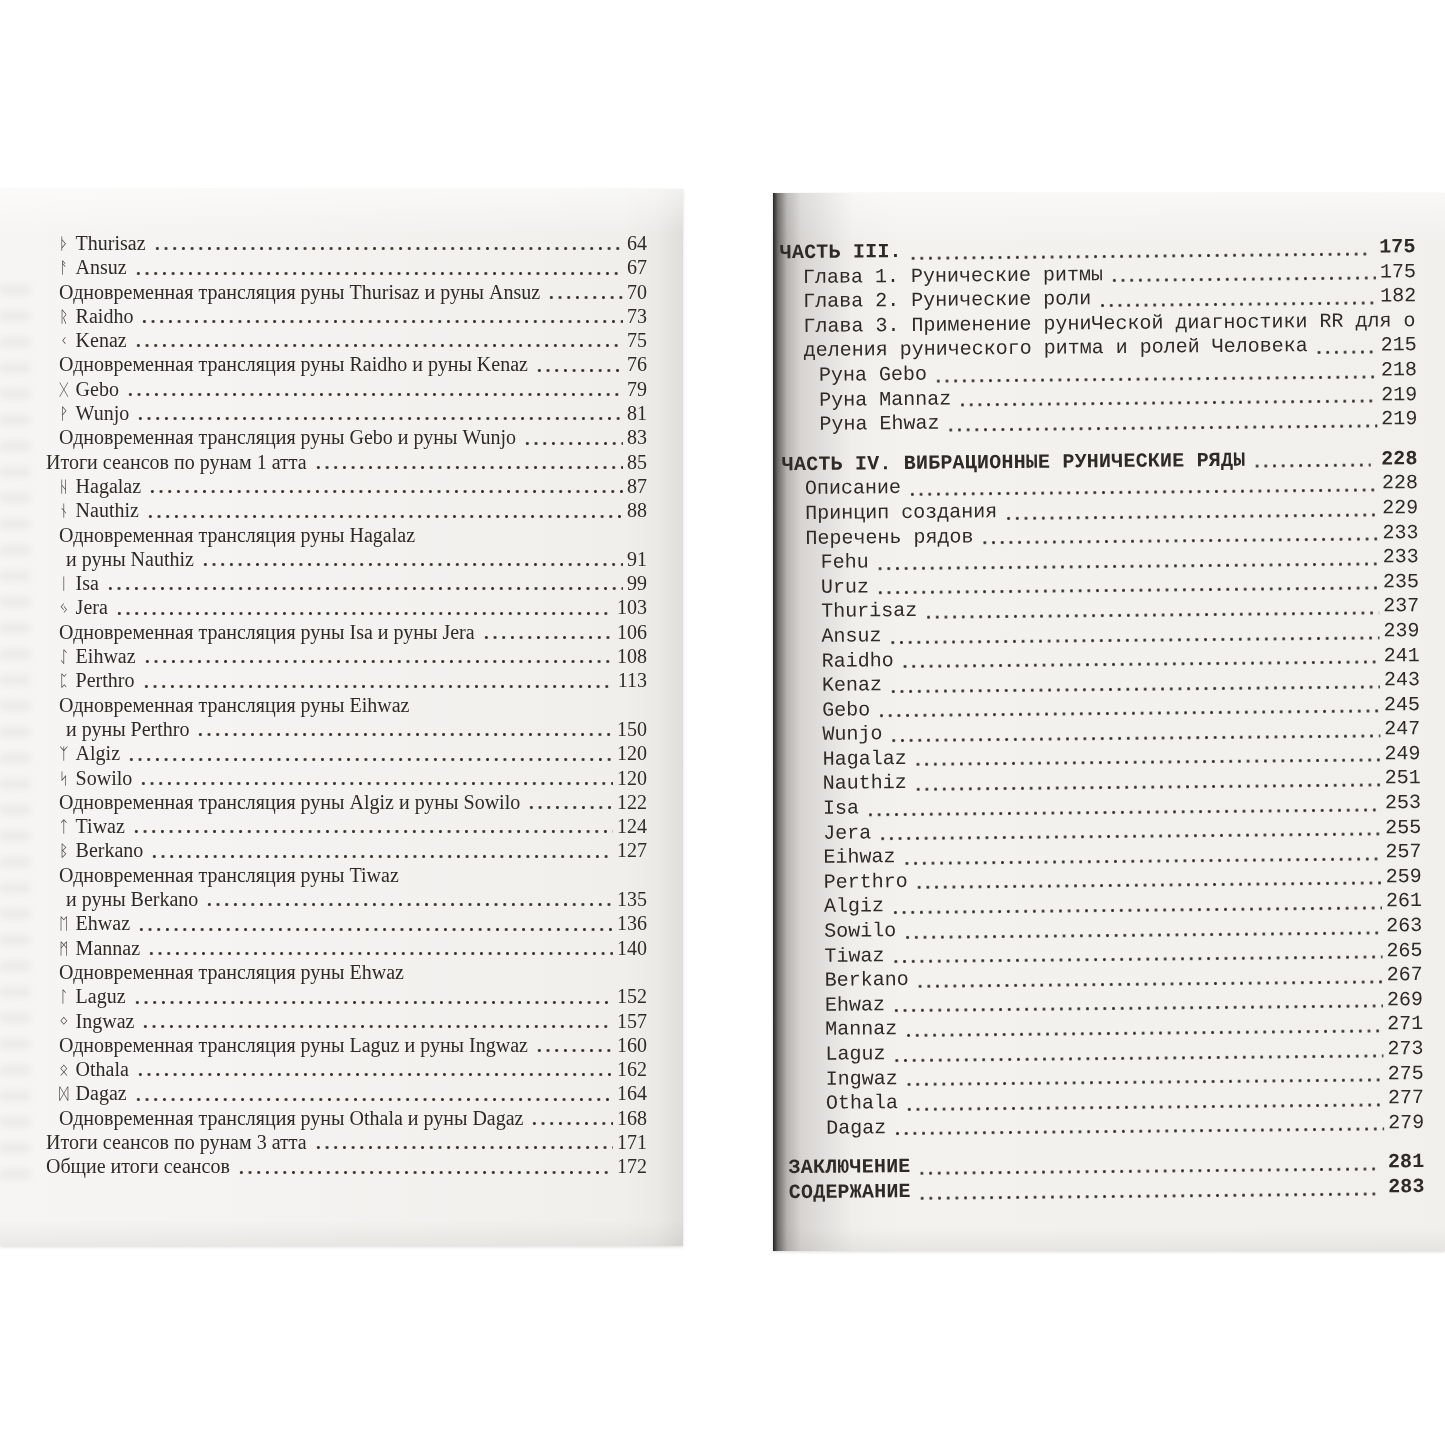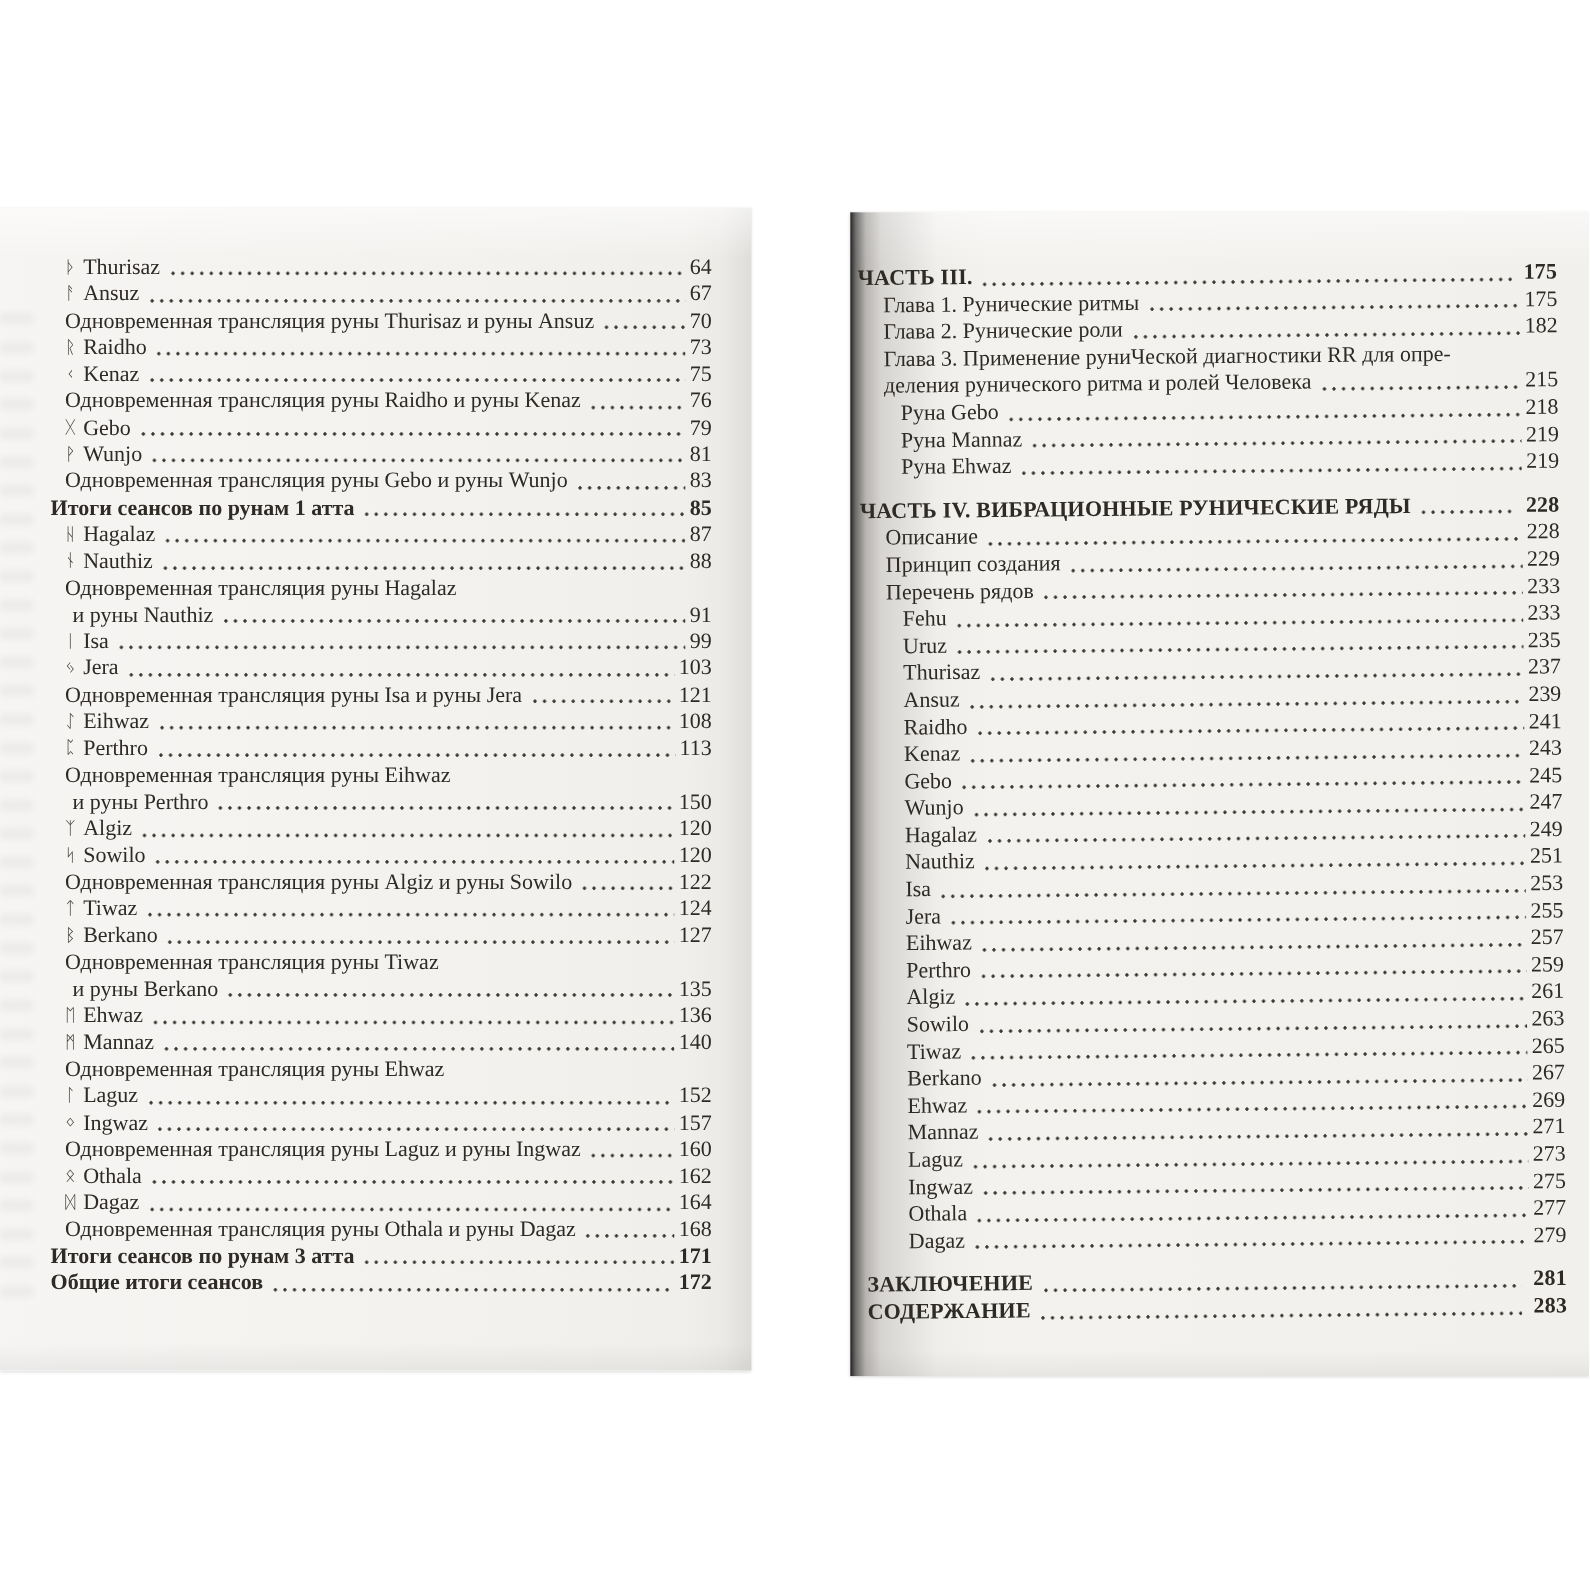--- a/index.html
+++ b/index.html
@@ -18,20 +18,21 @@
     box-shadow:0 1px 3px rgba(0,0,0,0.14);
   }
   .page-right{
     left:773px;top:193px;width:672px;height:1058px;
     background-image:
       linear-gradient(to right, rgba(8,8,8,0.88) 0px, rgba(35,33,31,0.62) 5px, rgba(70,66,62,0.32) 14px, rgba(100,96,92,0.16) 28px, rgba(0,0,0,0.05) 52px, rgba(0,0,0,0) 80px),
       linear-gradient(to bottom, rgba(255,255,255,0.5) 0, rgba(255,255,255,0) 50px),
       linear-gradient(to bottom, rgba(0,0,0,0) calc(100% - 24px), rgba(0,0,0,0.05) 100%),
       linear-gradient(to right, #ebe9e6, #f3f2ef 130px, #f1f0ed);
     box-shadow:0 1px 3px rgba(0,0,0,0.14);
+    font-family:Liberation Mono, monospace;
   }
   
   .ghost{
     position:absolute;left:0;top:90px;width:30px;bottom:60px;opacity:0.06;pointer-events:none;
     background:repeating-linear-gradient(to bottom, transparent 0 6px, #555 6px 16px, transparent 16px 26px);
     filter:blur(3px);
   }
   .toc{position:relative;}
   .page-left  .toc{padding:42px 36px 0 46px;}
   .page-right .toc{padding:45px 25px 0 11px;transform:rotate(-0.55deg);transform-origin:50% 50%;}
@@ -50,21 +51,21 @@
     background-image:radial-gradient(circle, #3a362f 1.25px, rgba(0,0,0,0) 1.65px);
     background-size:8.7px 5px;background-repeat:repeat-x;
     background-position:2px calc(100% - 4px);
   }
   .pagenum{flex:0 0 auto;text-align:right;}
   .hdr{font-weight:700;letter-spacing:0.2px;}
   .hdr .pagenum{margin-left:6px;}
   .gap{margin-top:15px;}
   .nopage .leader,.nopage .pagenum{visibility:hidden;}
   
-  .page-left  .ind-0{padding-left:0;font-weight:bold;}
+  .page-left  .ind-0{padding-left:0;}
   .page-left  .ind-1{padding-left:13px;}
   .page-left  .ind-2{padding-left:20px;align-items:center;}
   .page-right .ind-0{padding-left:0;}
   .page-right .ind-1{padding-left:23px;}
   .page-right .ind-2{padding-left:38px;}
 </style>
 </head>
 <body>
 
 <div id="photo">
@@ -164,21 +165,21 @@
         <div class="row ind-1">
     <span class="rune">ᛃ</span>
     <span class="label">Jera</span>
     <span class="leader"></span>
     <span class="pagenum">103</span>
   </div>
         <div class="row ind-1">
 
     <span class="label">Одновременная трансляция руны Isa и руны Jera</span>
     <span class="leader"></span>
-    <span class="pagenum">121</span>
+    <span class="pagenum">106</span>
   </div>
         <div class="row ind-1">
     <span class="rune">ᛇ</span>
     <span class="label">Eihwaz</span>
     <span class="leader"></span>
     <span class="pagenum">108</span>
   </div>
         <div class="row ind-1">
     <span class="rune">ᛈ</span>
     <span class="label">Perthro</span>

